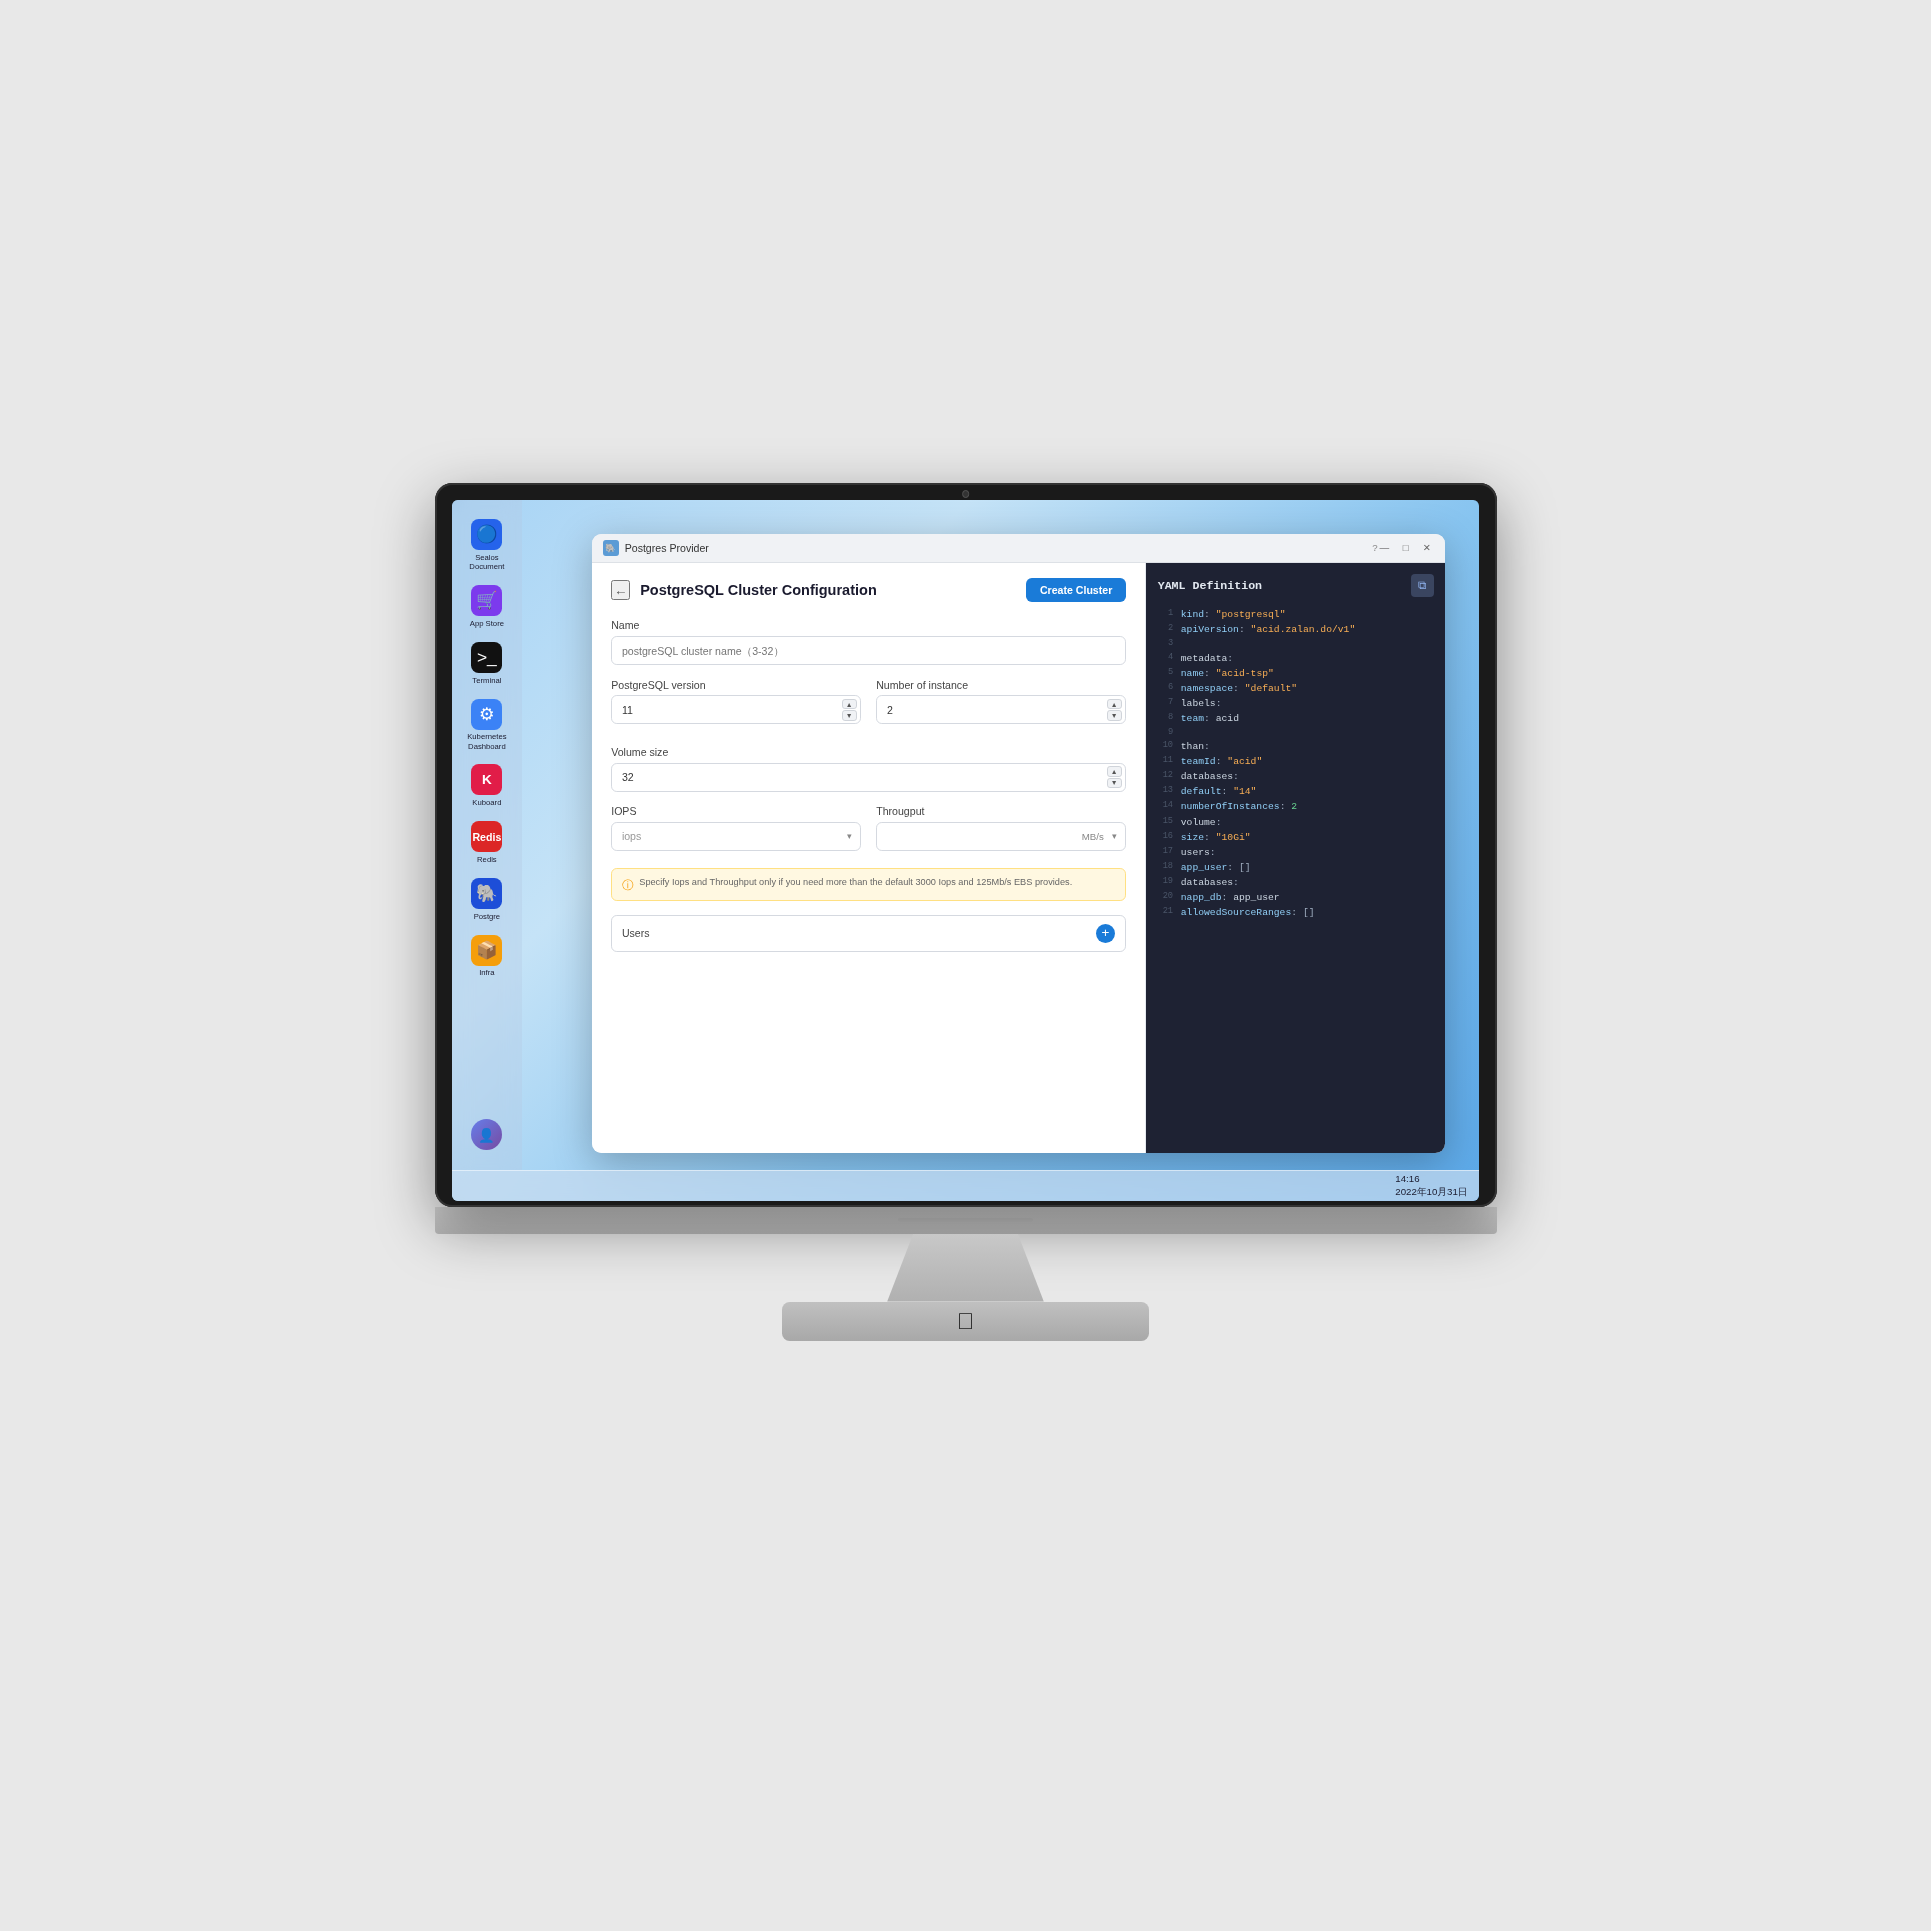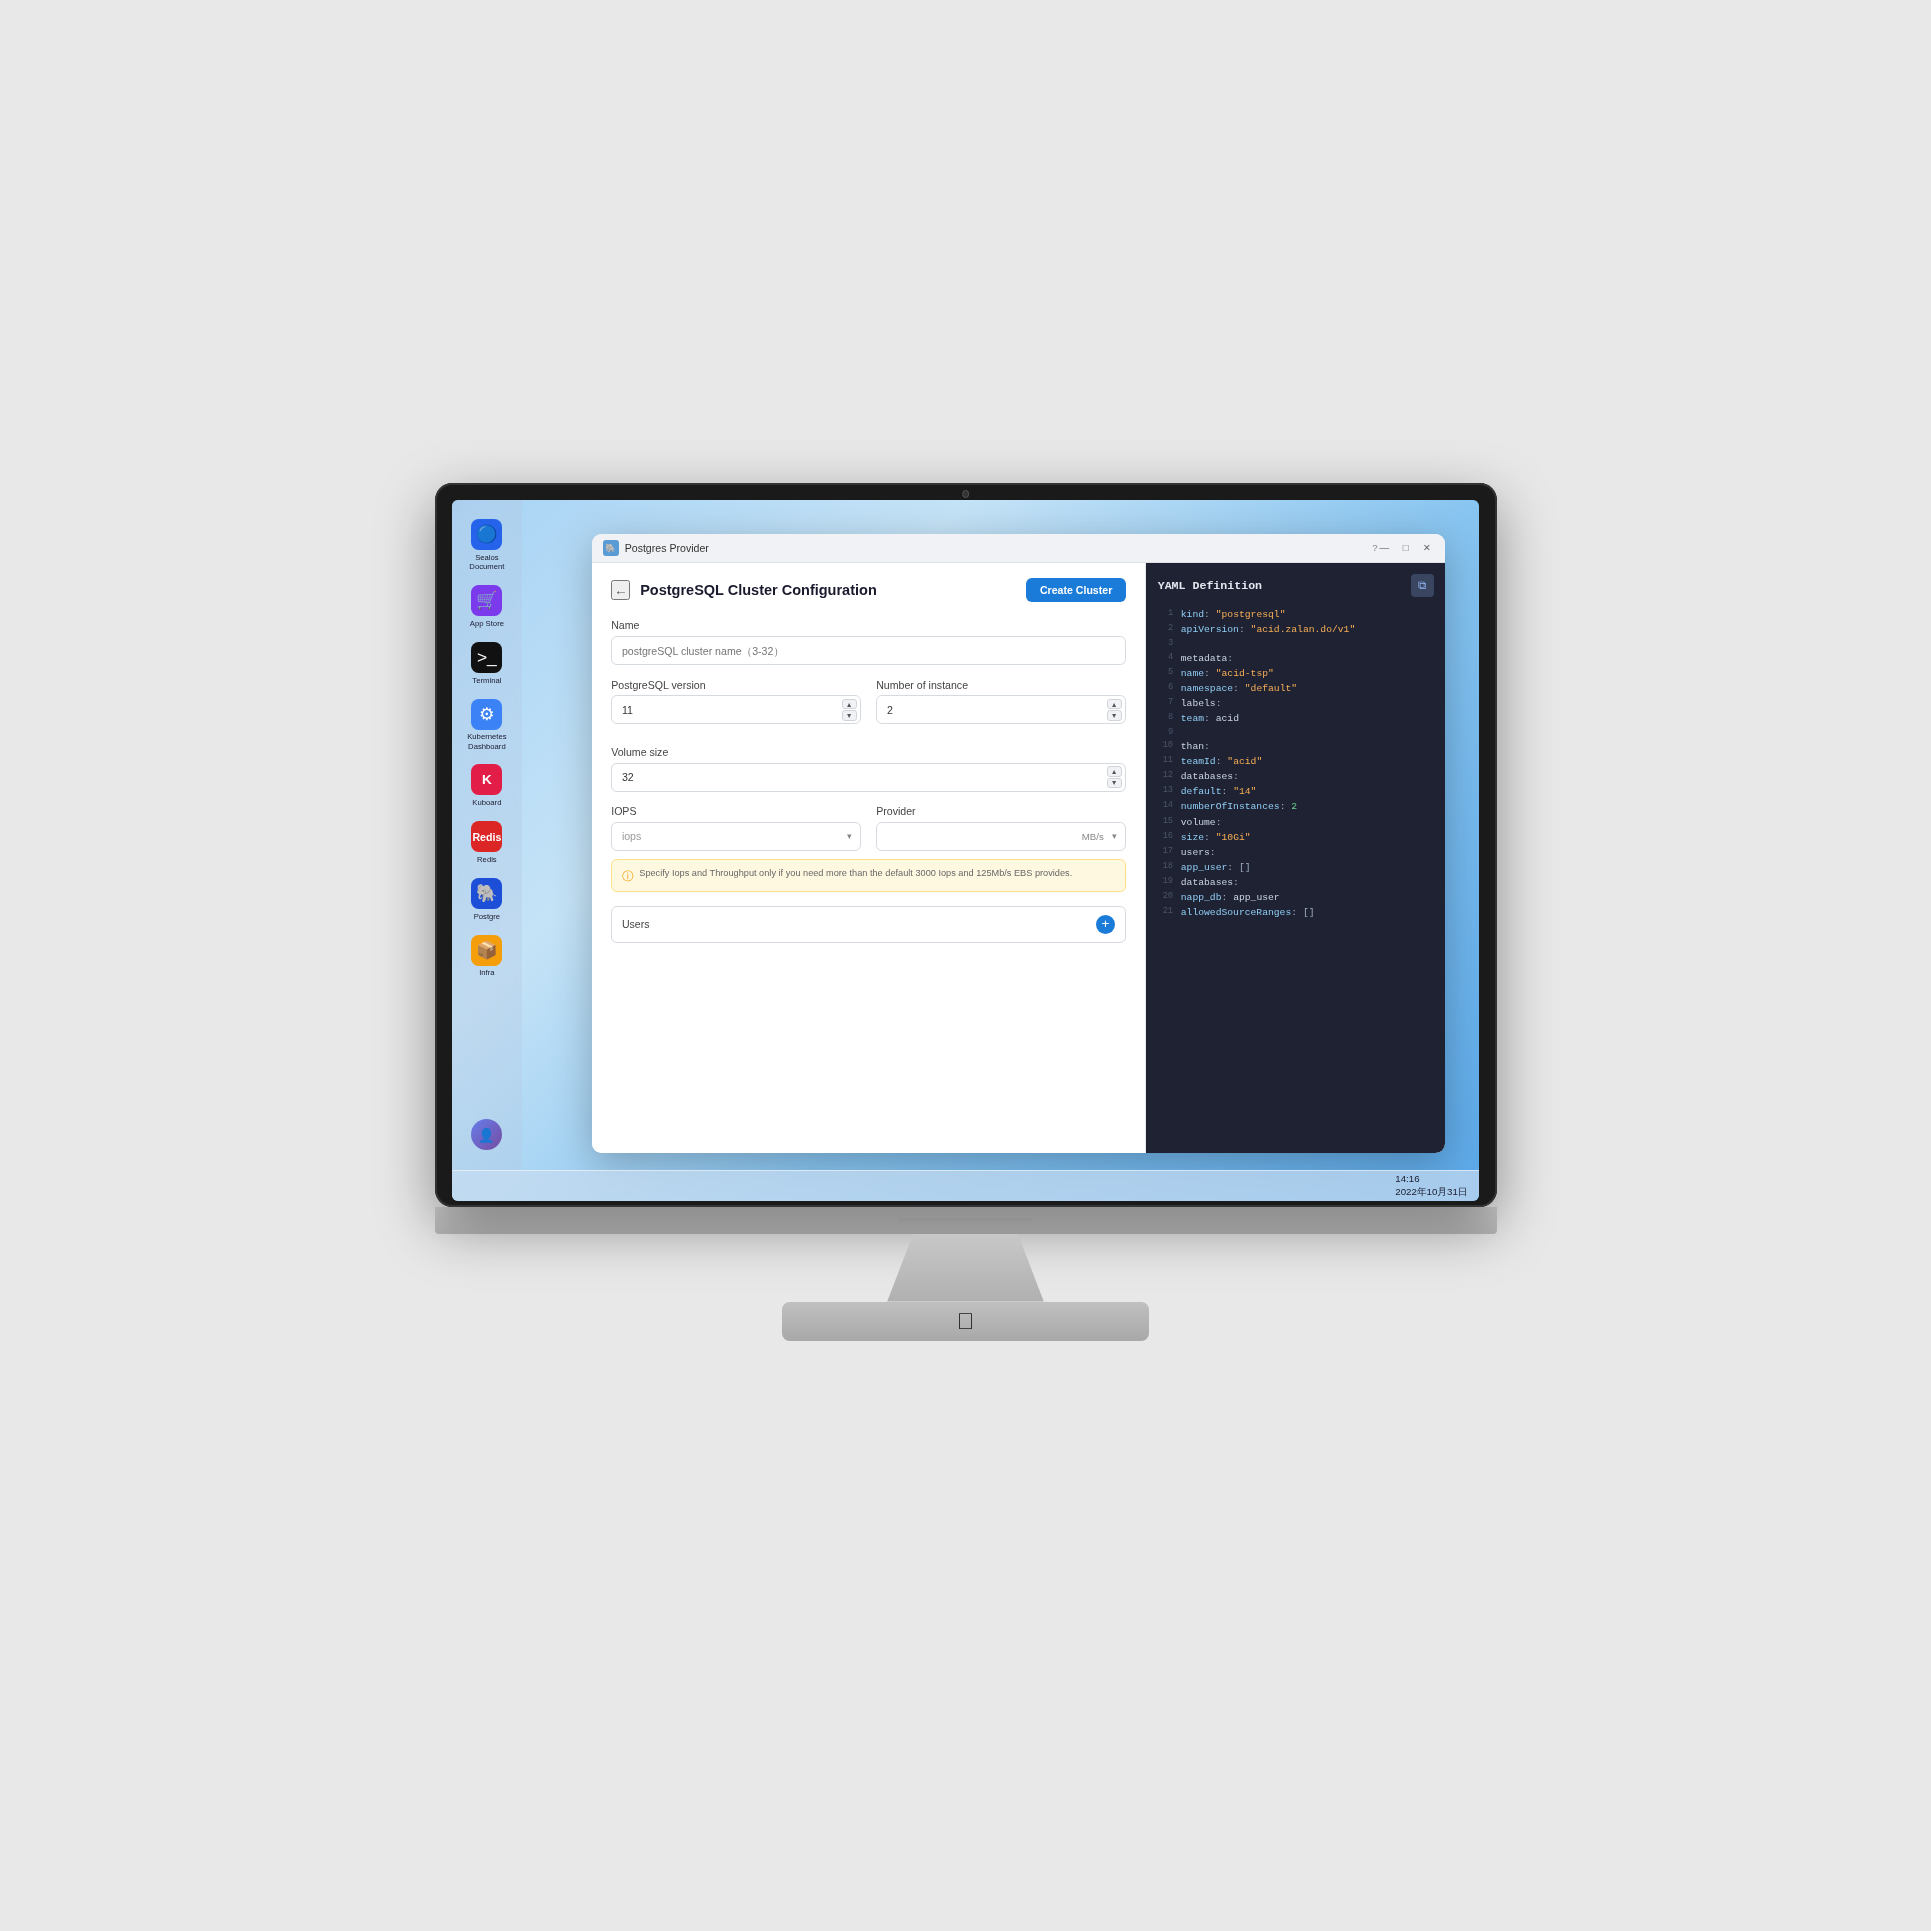--- a/index.html
+++ b/index.html
@@ -332,21 +332,21 @@
       justify-content: center;
       cursor: pointer;
       font-size: 6.8px;
       color: #555;
     }
 
     .iops-row {
       display: grid;
       grid-template-columns: 1fr 1fr;
       gap: 15.4px;
-      margin-bottom: 8px;
+      margin-bottom: 17px;
     }
 
     .info-box {
       background: #fff8e1;
       border: 1px solid #ffe082;
       border-radius: 5.8px;
       padding: 7.7px 9.7px;
       font-size: 9.2px;
       color: #666;
       display: flex;
@@ -645,21 +645,21 @@
               <div class="form-group" style="margin-bottom:0;">
                 <label class="form-label">IOPS</label>
                 <div class="select-wrapper">
                   <select class="select-input">
                     <option value="">iops</option>
                   </select>
                   <span class="select-arrow">▼</span>
                 </div>
               </div>
               <div class="form-group" style="margin-bottom:0;">
-                <label class="form-label">Provider</label>
+                <label class="form-label">Througput</label>
                 <div class="mbps-wrapper">
                   <input class="mbps-input" type="text" style="">
                   <span class="mbps-suffix">MB/s</span>
                   <span class="mbps-arrow">▼</span>
                 </div>
               </div>
             </div>
 
             <div class="info-box">
               <span class="info-icon">ⓘ</span>

